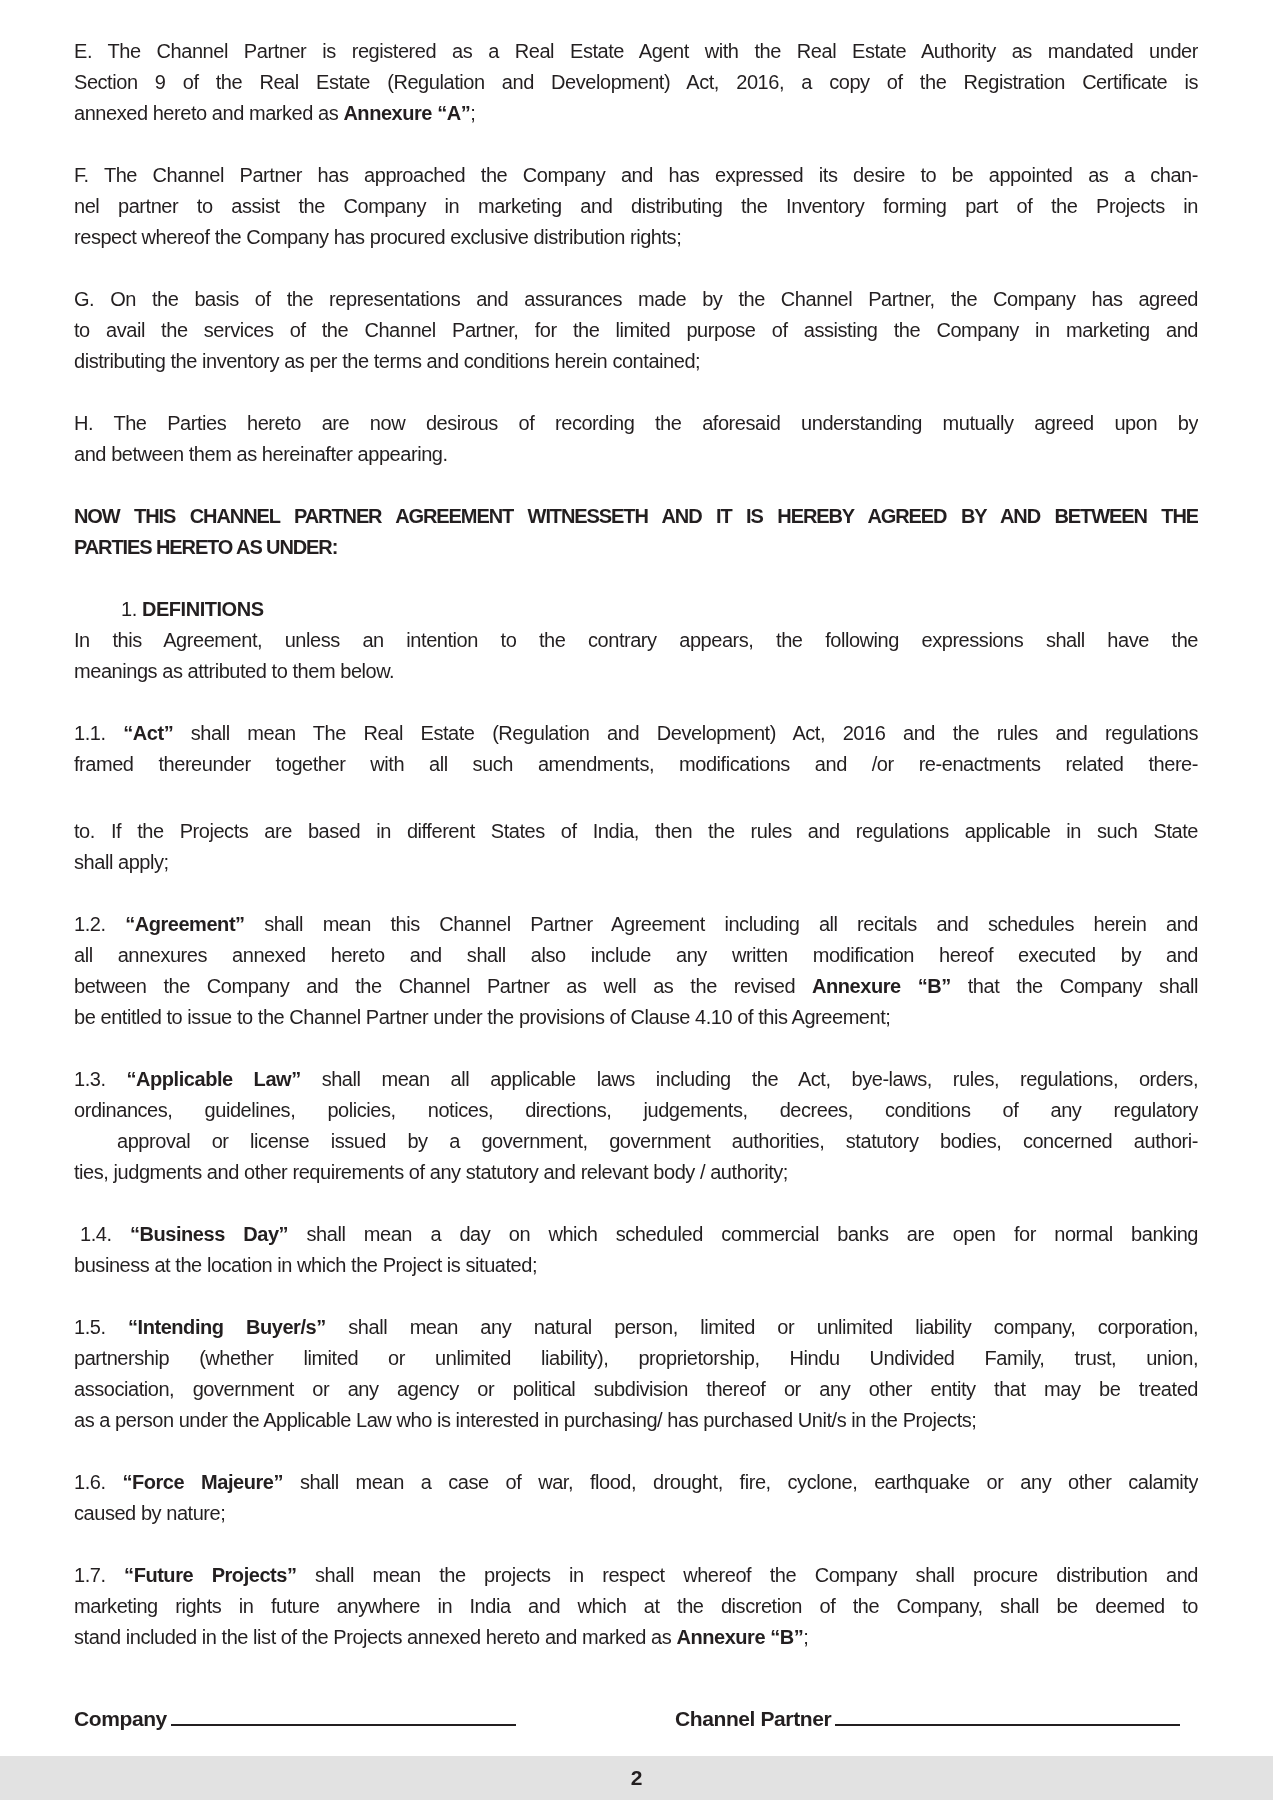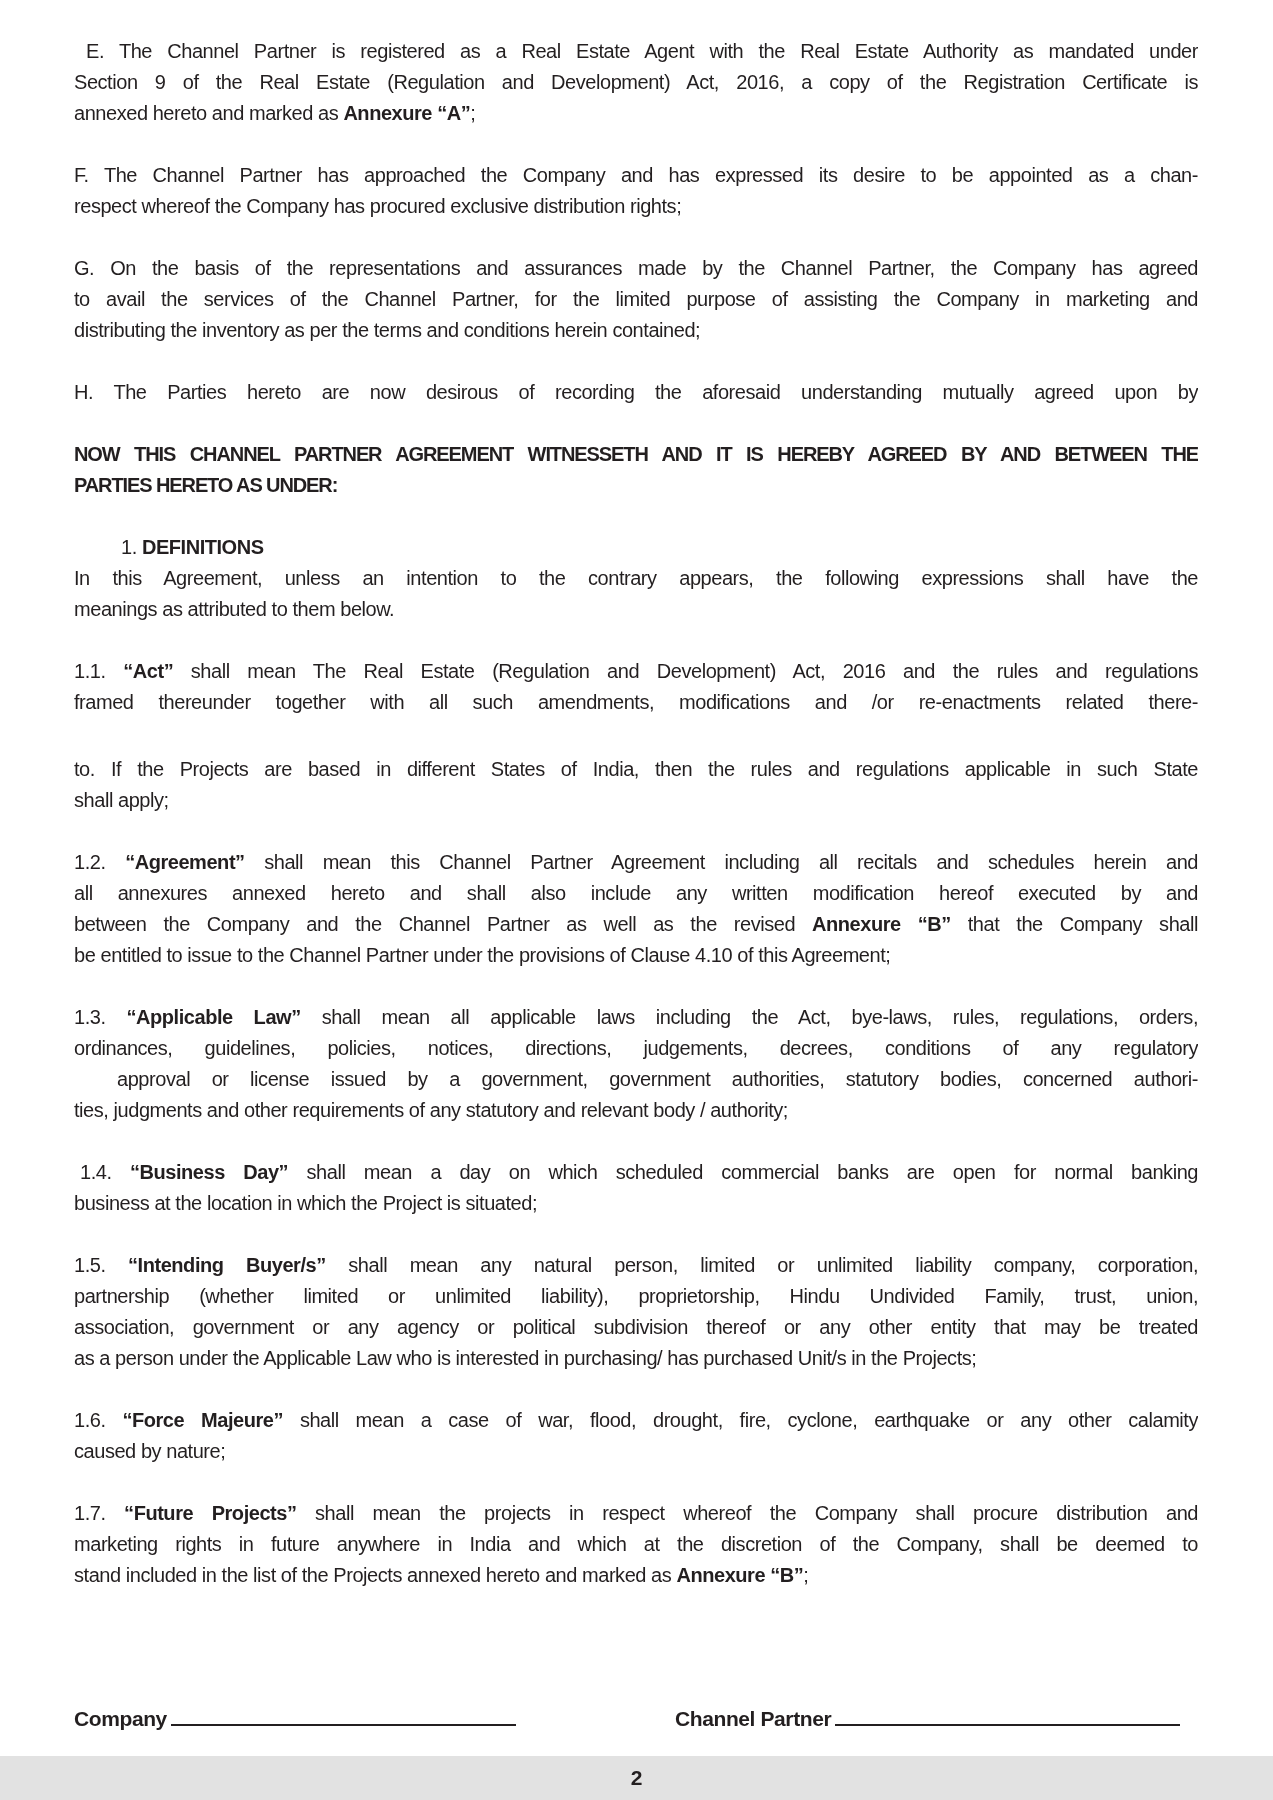--- a/index.html
+++ b/index.html
@@ -16,38 +16,40 @@
   .sig .rule { display:inline-block; width:345px; border-bottom:2px solid #231f20; height:20px; vertical-align:baseline; margin-left:4px; }
   .footer-bar { position:absolute; left:0; top:1756px; width:1273px; height:44px; background:#e2e2e2; }
   .page-num { position:absolute; left:0; width:1273px; top:10px; text-align:center; font-size:21px; font-weight:bold; }
 </style>
 </head>
 <body>
 
 <div class="page">
 
   <div class="para">
-    <span class="line" style="display: block; margin-left: 12px;">E. The Channel Partner is registered as a Real Estate Agent with the Real Estate Authority as mandated under</span>
+    <span class="line" style="display: block;">E. The Channel Partner is registered as a Real Estate Agent with the Real Estate Authority as mandated under</span>
     <span class="line" style="display: block;">Section 9 of the Real Estate (Regulation and Development) Act, 2016, a copy of the Registration Certificate is</span>
     <span class="line last" style="display: block;"><span>annexed hereto and marked as </span><b>Annexure “A”</b><span>;</span></span>
   </div>
 
   <div class="para">
     <span class="line" style="display: block;">F. The Channel Partner has approached the Company and has expressed its desire to be appointed as a chan-</span>
+    <span class="line" style="display: block;">nel partner to assist the Company in marketing and distributing the Inventory forming part of the Projects in</span>
     <span class="line last" style="display: block;">respect whereof the Company has procured exclusive distribution rights;</span>
   </div>
 
   <div class="para">
     <span class="line" style="display: block;">G. On the basis of the representations and assurances made by the Channel Partner, the Company has agreed</span>
     <span class="line" style="display: block;">to avail the services of the Channel Partner, for the limited purpose of assisting the Company in marketing and</span>
     <span class="line last" style="display: block;">distributing the inventory as per the terms and conditions herein contained;</span>
   </div>
 
   <div class="para">
     <span class="line" style="display: block;">H. The Parties hereto are now desirous of recording the aforesaid understanding mutually agreed upon by</span>
+    <span class="line last" style="display: block;">and between them as hereinafter appearing.</span>
   </div>
 
   <div class="para b">
     <span class="line" style="letter-spacing: -1.1px; display: block;">NOW THIS CHANNEL PARTNER AGREEMENT WITNESSETH AND IT IS HEREBY AGREED BY AND BETWEEN THE</span>
     <span class="line last" style="letter-spacing: -1.1px; display: block;">PARTIES HERETO AS UNDER:</span>
   </div>
 
   <div class="para">
     <span class="line nojust" style="display: block;"><span>1. </span><b>DEFINITIONS</b></span>
     <span class="line" style="display: block;">In this Agreement, unless an intention to the contrary appears, the following expressions shall have the</span>

